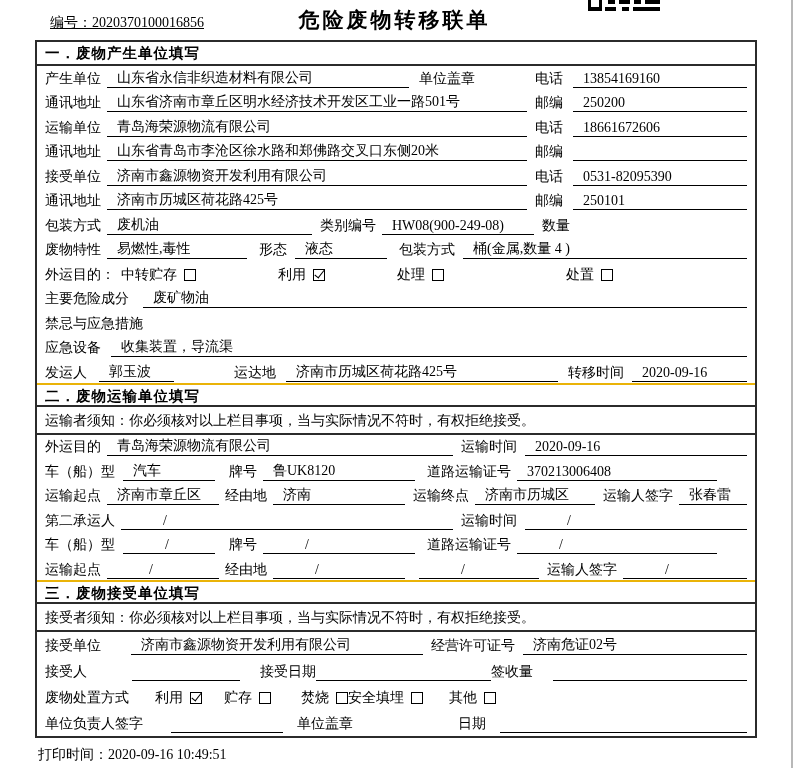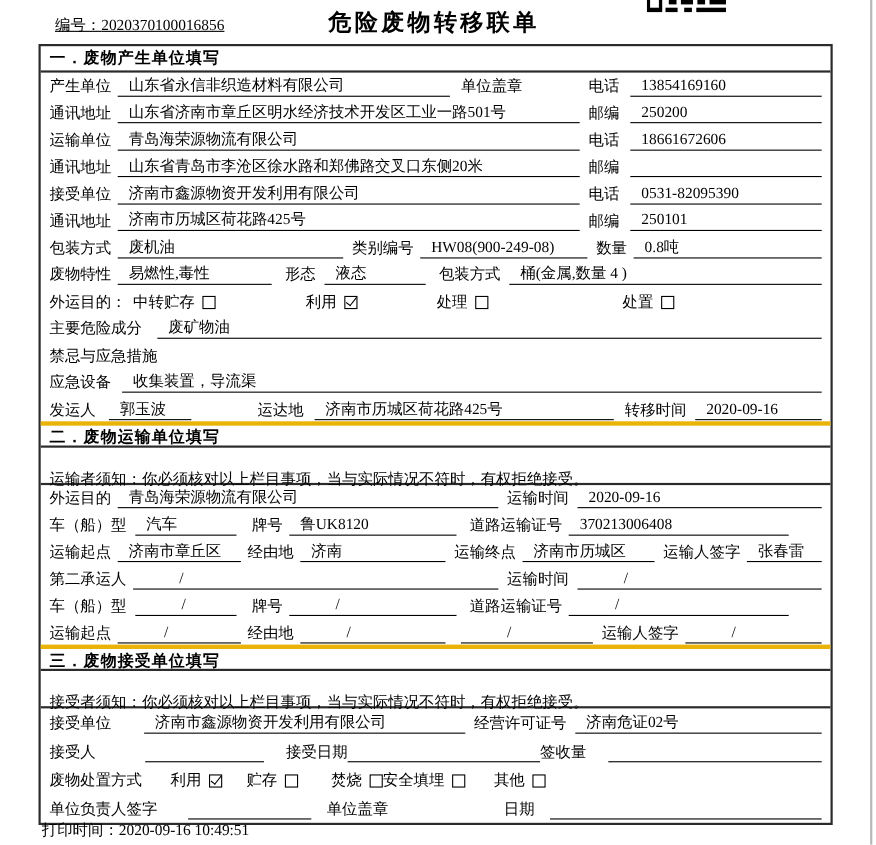--- a/index.html
+++ b/index.html
@@ -14,22 +14,22 @@
   .qr { position:absolute; left:588px; top:0; }
   .topbar { position:absolute; top:6px; left:38px; right:45px; height:32px; }
   .serial { position:absolute; left:12px; top:8px; white-space:nowrap;text-decoration:underline; }
   .title  { position:absolute; left:0; right:0; top:0; text-align:center;
             font-family:"Liberation Sans","DejaVu Sans",sans-serif;
             font-weight:bold; font-size:21px; letter-spacing:3px; }
   .form { position:absolute; top:40px; left:35px; width:722px; border:2px solid #2b2b2b; background:#fff; }
   .sec-head { height:24px; line-height:23px; padding:0 8px; font-weight:bold; font-size:14.5px;
               font-family:"Liberation Sans","DejaVu Sans",sans-serif;
               border-bottom:2px solid #2b2b2b; letter-spacing:1px; }
-  .sec-head.mid { border-top:4px solid #eab308; margin-top:-2px; }
-  .notice { height:28px; line-height:27px; padding:16px 8px; border-bottom:2px solid #2b2b2b; white-space:nowrap; }
+  .sec-head.mid { border-top:2px solid #eab308; margin-top:-2px; }
+  .notice { height:28px; line-height:27px; padding:0 8px; border-bottom:2px solid #2b2b2b; white-space:nowrap; }
   .row { display:flex; align-items:flex-end; height:24.5px; padding:0 8px 3px 8px; }
   .s3 .row { height:26px; }
   .lbl { white-space:nowrap; flex:0 0 auto; }
   .u { border-bottom:1.5px solid #000; white-space:nowrap; padding:0 6px 0 10px; overflow:visible; }
   .fill { flex:1 1 auto; }
   .rcol { flex:0 0 auto; width:212px; display:flex; align-items:flex-end; }
   .rcol .lbl { margin-right:10px; }
   .rcol .u { flex:1 1 auto; }
   .ml6{margin-left:6px} .ml8{margin-left:8px} .ml10{margin-left:10px} .ml12{margin-left:12px}
   .ml14{margin-left:14px} .ml20{margin-left:20px} .ml25{} .ml28{margin-left:28px}
@@ -128,21 +128,20 @@
         <span class="u">250101</span>
       </span>
     </div>
 
     <div class="row">
       <span class="lbl">包装方式</span>
       <span class="u w200 ml6">废机油</span>
       <span class="lbl ml8">类别编号</span>
       <span class="u w150 ml6">HW08(900-249-08)</span>
       <span class="lbl ml8">数量</span>
-      <span class="u fill ml6">0.8吨</span>
     </div>
 
     <div class="row">
       <span class="lbl">废物特性</span>
       <span class="u w138 ml6">易燃性,毒性</span>
       <span class="lbl ml12">形态</span>
       <span class="u w92 ml8">液态</span>
       <span class="lbl ml12">包装方式</span>
       <span class="u fill ml8">桶(金属,数量 4 )</span>
     </div>

